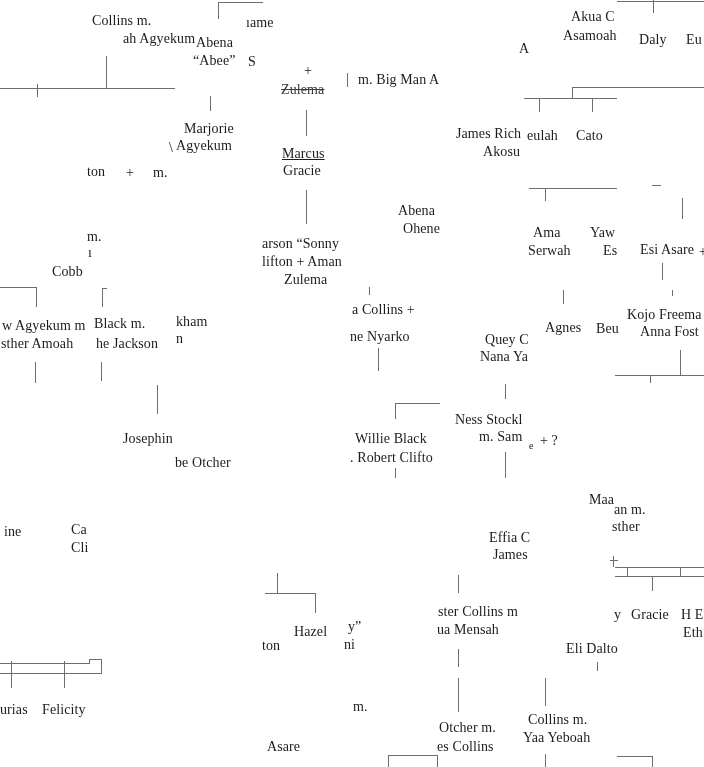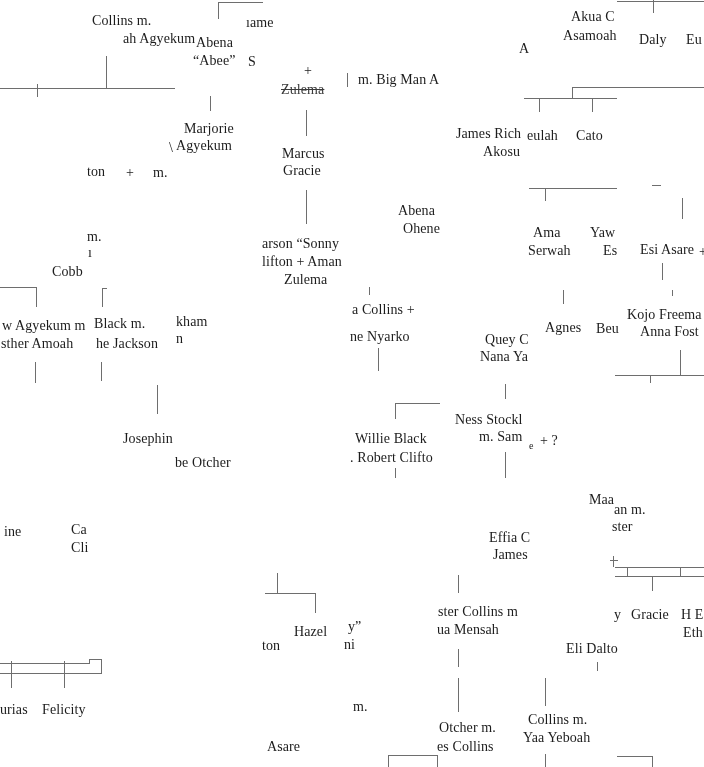--- a/index.html
+++ b/index.html
@@ -118,21 +118,21 @@
     <div class="label" style="left: 519px; top: 40px;">A</div>
     <div class="label" style="left: 639px; top: 31px;">Daly</div>
     <div class="label" style="left: 686px; top: 31px;">Eu</div>
     <div class="label" style="left: 184px; top: 120px;">Marjorie</div>
     <div class="label" style="left: 169px; top: 139px;">\</div>
     <div class="label" style="left: 176px; top: 137px;">Agyekum</div>
     <div class="label" style="left: 456px; top: 125px;">James Rich</div>
     <div class="label" style="left: 527px; top: 127px;">eulah</div>
     <div class="label" style="left: 576px; top: 127px;">Cato</div>
     <div class="label" style="left: 483px; top: 143px;">Akosu</div>
-    <div class="label" style="left: 282px; top: 145px;">Marcus</div>
+    <div class="label" style="left: 282px; top: 145px; text-decoration: underline;">Marcus</div>
     <div class="label" style="left: 283px; top: 162px;">Gracie</div>
     <div class="label" style="left: 87px; top: 163px;">ton</div>
     <div class="label" style="left: 126px; top: 164px;">+</div>
     <div class="label" style="left: 153px; top: 164px;">m.</div>
     <div class="label" style="left: 398px; top: 202px;">Abena</div>
     <div class="label" style="left: 403px; top: 220px;">Ohene</div>
     <div class="label" style="left: 87px; top: 228px;">m.</div>
     <div class="label" style="left: 88px; top: 244px;">ı</div>
     <div class="label" style="left: 533px; top: 224px;">Ama</div>
     <div class="label" style="left: 528px; top: 242px;">Serwah</div>
@@ -161,21 +161,21 @@
     <div class="label" style="left: 455px; top: 411px;">Ness Stockl</div>
     <div class="label" style="left: 479px; top: 428px;">m. Sam</div>
     <div class="label" style="left: 529px; top: 437px; font-size: 10px;">e</div>
     <div class="label" style="left: 540px; top: 432px;">+ ?</div>
     <div class="label" style="left: 123px; top: 430px;">Josephin</div>
     <div class="label" style="left: 355px; top: 430px;">Willie Black</div>
     <div class="label" style="left: 350px; top: 449px;">. Robert Clifto</div>
     <div class="label" style="left: 175px; top: 454px;">be Otcher</div>
     <div class="label" style="left: 589px; top: 491px;">Maa</div>
     <div class="label" style="left: 614px; top: 501px;">an m.</div>
-    <div class="label" style="left: 612px; top: 518px;">ster</div>
+    <div class="label" style="left: 612px; top: 518px;">sther</div>
     <div class="label" style="left: 4px; top: 523px;">ine</div>
     <div class="label" style="left: 71px; top: 521px;">Ca</div>
     <div class="label" style="left: 71px; top: 539px;">Cli</div>
     <div class="label" style="left: 489px; top: 529px;">Effia C</div>
     <div class="label" style="left: 493px; top: 546px;">James</div>
     <div class="label" style="left: 438px; top: 603px;">ster Collins m</div>
     <div class="label" style="left: 437px; top: 621px;">ua Mensah</div>
     <div class="label" style="left: 348px; top: 618px;">y”</div>
     <div class="label" style="left: 344px; top: 636px;">ni</div>
     <div class="label" style="left: 294px; top: 623px;">Hazel</div>

